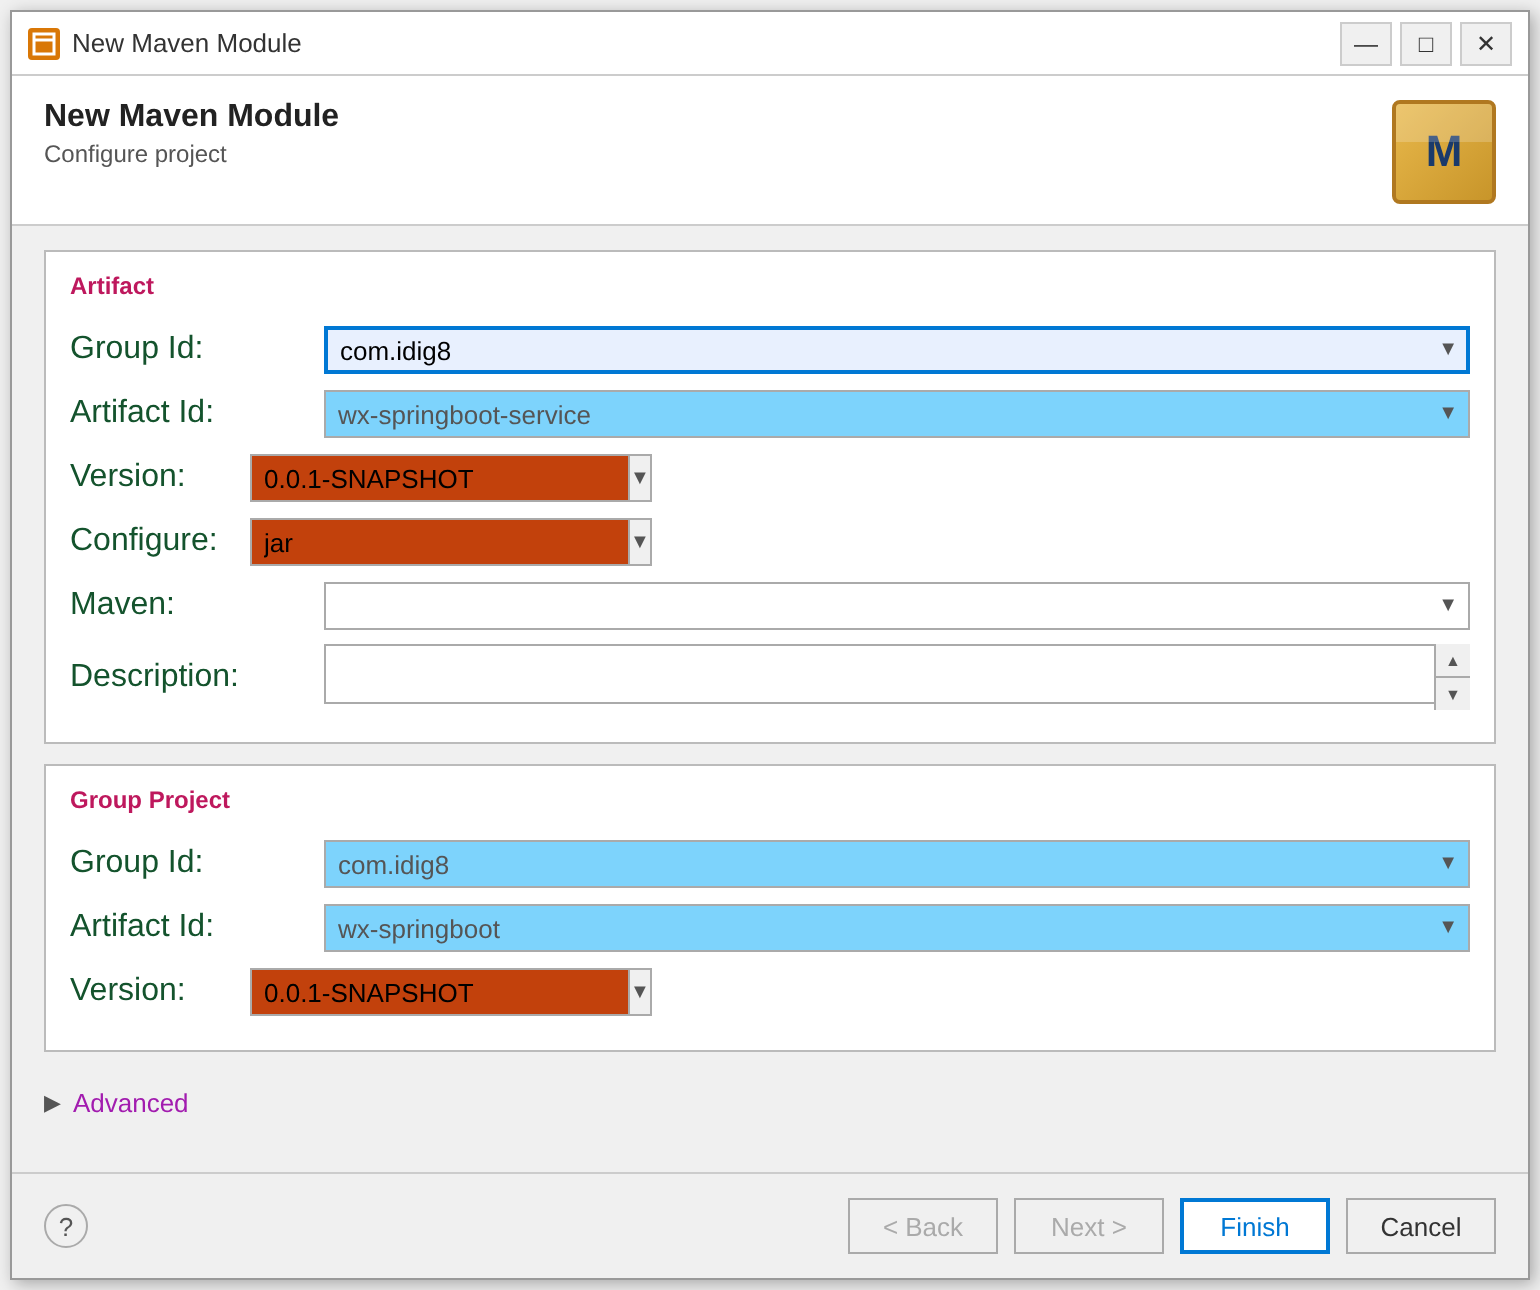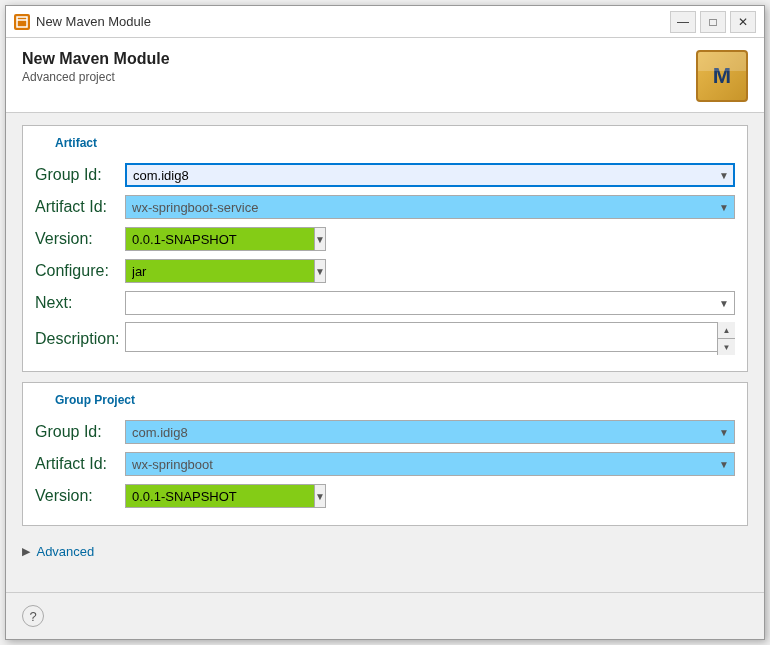--- a/index.html
+++ b/index.html
@@ -120,40 +120,40 @@
     .section-group {
       border: 1px solid #bbb;
       background: #fff;
       margin-bottom: 10px;
       padding: 10px 12px;
       position: relative;
     }
     .section-title {
       font-size: 12px;
       font-weight: bold;
-      color: #0369a1;
+      color: #be185d;
       margin-bottom: 8px;
       padding-bottom: 4px;
-      margin-left: 20px;
     }
     .form-row {
       display: flex;
       align-items: center;
       margin-bottom: 6px;
       min-height: 26px;
     }
     .form-label {
       width: 90px;
       font-size: 16px;
       color: #14532d;
       flex-shrink: 0;
     }
     .form-control-wrapper {
       flex: 1;
       position: relative;
+      margin-left: 37px;
     }
     .form-input {
       width: 100%;
       height: 24px;
       border: 1px solid #aaa;
       padding: 2px 6px;
       font-size: 13px;
       background: #fff;
       outline: none;
     }
@@ -184,21 +184,21 @@
       align-items: center;
       width: 140px;
     }
     .combo-input {
       flex: 1;
       height: 24px;
       border: 1px solid #aaa;
       border-right: none;
       padding: 2px 6px;
       font-size: 13px;
-      background: #84cc16;
+      background: #c2410c;
       outline: none;
     }
     .combo-btn {
       height: 24px;
       width: 22px;
       border: 1px solid #aaa;
       background: #f0f0f0;
       cursor: pointer;
       display: flex;
       align-items: center;
@@ -253,21 +253,21 @@
       padding: 8px 0;
       cursor: pointer;
     }
     .advanced-arrow {
       font-size: 11px;
       color: #555;
       margin-right: 6px;
     }
     .advanced-label {
       font-size: 13px;
-      color: #0369a1;
+      color: #a21caf;
       text-align: right;
     }
     .footer {
       background: #f0f0f0;
       border-top: 1px solid #ccc;
       padding: 12px 16px;
       display: flex;
       align-items: center;
       justify-content: space-between;
       flex-shrink: 0;
@@ -334,21 +334,21 @@
     <div class="title-bar-controls">
       <button class="title-bar-btn">—</button>
       <button class="title-bar-btn">□</button>
       <button class="title-bar-btn close">✕</button>
     </div>
   </div>
 
   <div class="header-section">
     <div class="header-titles">
       <span class="header-title">New Maven Module</span>
-      <span class="header-subtitle">Advanced project</span>
+      <span class="header-subtitle">Configure project</span>
     </div>
     <div class="header-logo">
       <span>M</span>
     </div>
   </div>
 
   <div class="content">
 
     <div class="section-group">
       <div class="section-title">Artifact</div>
@@ -379,21 +379,21 @@
 
       <div class="form-row">
         <span class="form-label">Configure:</span>
         <div class="combo-wrapper">
           <input type="text" class="combo-input" value="jar" style="">
           <button class="combo-btn">▼</button>
         </div>
       </div>
 
       <div class="form-row">
-        <span class="form-label">Next:</span>
+        <span class="form-label">Maven:</span>
         <div class="dropdown-wrapper form-control-wrapper">
           <input type="text" class="form-input" value="" style="">
           <span class="dropdown-arrow">▼</span>
         </div>
       </div>
 
       <div class="form-row">
         <span class="form-label">Description:</span>
         <div class="textarea-wrapper form-control-wrapper">
           <textarea class="form-textarea" style="padding-right: 20px;"></textarea>
@@ -437,14 +437,20 @@
       <span class="advanced-arrow">▶</span>
       <span class="advanced-label">Advanced</span>
     </div>
 
   </div>
 
   <div class="footer">
     <div class="footer-left">
       <div class="help-icon">?</div>
     </div>
+    <div class="footer-right">
+      <button class="btn disabled">&lt; Back</button>
+      <button class="btn disabled">Next &gt;</button>
+      <button class="btn primary">Finish</button>
+      <button class="btn">Cancel</button>
+    </div>
   </div>
 </div>
 
 </body></html>

